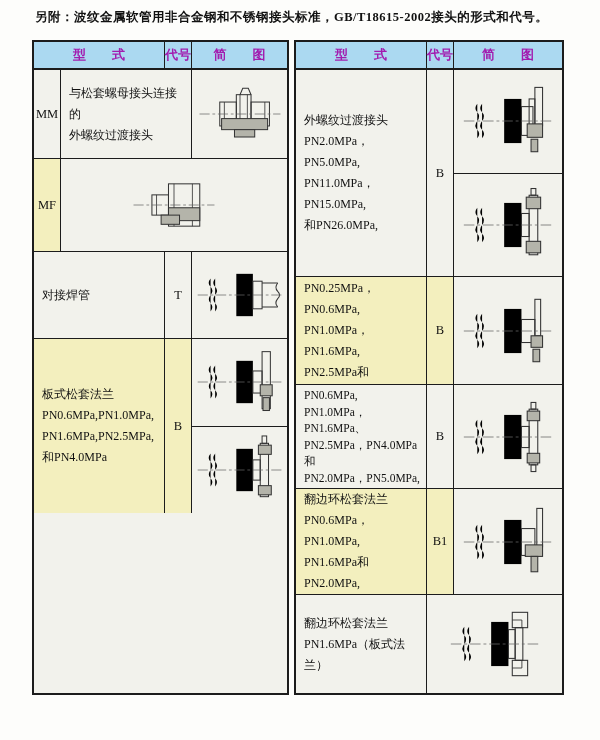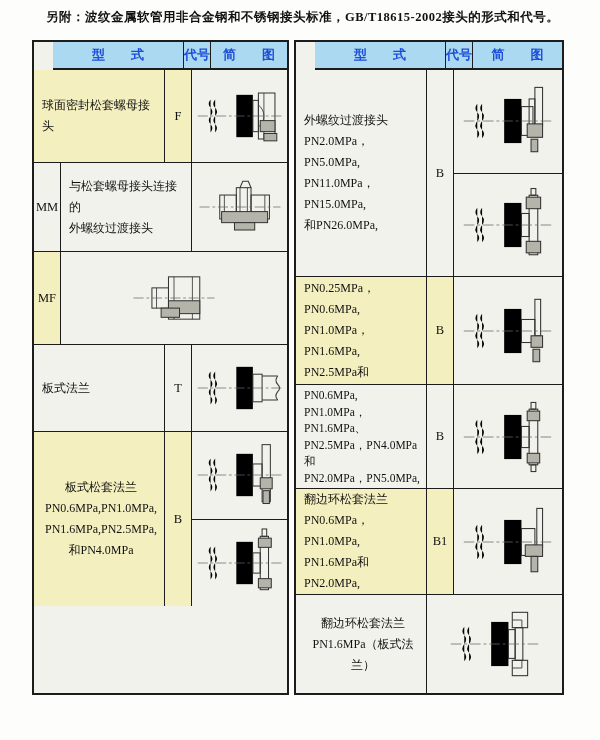--- a/index.html
+++ b/index.html
@@ -1,26 +1,26 @@
 <!DOCTYPE html>
 <html><head>
 <meta charset="utf-8">
 <style>
   * { margin:0; padding:0; box-sizing:border-box; }
   body { width:600px; height:740px; background:#ffffff; font-family:"Liberation Serif", serif; }
   .page { position:relative; width:600px; height:740px; background:#fdfdfb; overflow:hidden; }
-  .title { position:absolute; left:46px; top:9px; width:545px; font-size:12.5px; font-weight:bold; color:#111; letter-spacing:0.5px; }
+  .title { position:absolute; left:35px; top:9px; width:545px; font-size:12.5px; font-weight:bold; color:#111; letter-spacing:0.5px; }
   .tbl { position:absolute; top:40px; border:2px solid #1c1c1c; display:flex; flex-direction:column; background:#f2f2ec; }
   .tbl-left  { left:32px;  width:257px; height:655px; }
   .tbl-right { left:294px; width:270px; height:655px; }
-  .hrow { display:flex; flex:0 0 28px; background:#abd9f1; border-bottom:2px solid #1c1c1c; font-weight:bold; font-size:13px; color:#1d4ed8;margin-left:19px; }
+  .hrow { display:flex; flex:0 0 28px; background:#abd9f1; border-bottom:2px solid #1c1c1c; font-weight:bold; font-size:13px; color:#a21caf; }
   .hcell { display:flex; align-items:center; justify-content:center; border-right:1px solid #1c1c1c; }
   .hcell:last-child { border-right:none;font-family:Liberation Mono, monospace; }
   .row { display:flex; border-bottom:1px solid #1c1c1c; overflow:hidden; }
-  .row:last-child { border-bottom:none; flex:1 1 auto;text-align:center; }
+  .row:last-child { border-bottom:none; flex:1 1 auto; }
   .cell { border-right:1px solid #1c1c1c; }
   .c-type { width:131px; display:flex; flex-direction:column; justify-content:center; padding:4px 4px 4px 8px; font-size:12px; line-height:21px; color:#111; white-space:pre-line; }
   .c-type.tight { line-height:16.5px; font-size:11.5px; }
   .c-code { width:27px; display:flex; align-items:center; justify-content:center; font-size:12.5px; color:#111; }
   .c-diag { flex:1 1 auto; border-right:none; background:#f2f2ec; display:flex; flex-direction:column; }
   .bg-y { background:#f3efbe; }
   .bg-w { background:#f2f2ec; }
   .dslot { flex:1 1 0; display:flex; align-items:center; justify-content:center; }
   .dslot.split { border-bottom:1px solid #1c1c1c; }
   .dg path, .dg rect, .dg line, .dg polygon { stroke:#333; stroke-width:1.1; fill:none; }
@@ -48,38 +48,20 @@
   <div class="title">另附：波纹金属软管用非合金钢和不锈钢接头标准，GB/T18615-2002接头的形式和代号。</div>
 
   <div class="tbl tbl-left">
     <div class="hrow">
       <div class="hcell" style="width:131px">型　　式</div>
       <div class="hcell" style="width:27px">代号</div>
       <div class="hcell" style="flex:1">简　　图</div>
     </div>
 
 
-    <div class="row" style="flex:0 0 93px">
-      <div class="cell c-type bg-y">球面密封松套螺母接头</div>
-      <div class="cell c-code bg-y">F</div>
-      <div class="cell c-diag">
-        <div class="dslot">
-            <svg class="dg" width="92" height="72" viewBox="0 0 100 78">
-          <use href="#g-hose"></use>
-          <rect x="64" y="22" width="6" height="34"></rect>
-          <rect x="70" y="14" width="18" height="50"></rect>
-              <path class="thin" d="M76 14 v50"></path>
-          <path class="thin" d="M70 27 a15 15 0 0 1 0 24"></path>
-          <rect class="ht" x="72" y="44" width="16" height="12"></rect>
-          <rect class="ht" x="76" y="58" width="14" height="8"></rect>
-          <line class="cl" x1="4" y1="39" x2="97" y2="39"></line>
-        </svg>
-          </div>
-      </div>
-    </div>
 
     <div class="row" style="flex:0 0 89px">
       <div class="cell c-code bg-w">MM</div>
       <div class="cell c-type bg-w">与松套螺母接头连接的
 外螺纹过渡接头</div>
       <div class="cell c-diag">
         <div class="dslot">
             <svg class="dg" width="92" height="72" viewBox="0 0 100 78">
           <rect x="28" y="26" width="18" height="26"></rect>
               <path class="thin" d="M33 26 v26"></path>
@@ -107,21 +89,21 @@
               <path class="thin" d="M50 16 v46 M70 16 v46"></path>
           <rect class="ht" x="44" y="42" width="34" height="14"></rect>
           <rect class="ht" x="36" y="50" width="20" height="10"></rect>
           <line class="cl" x1="6" y1="39" x2="94" y2="39"></line>
         </svg>
           </div>
       </div>
     </div>
 
     <div class="row" style="flex:0 0 87px">
-      <div class="cell c-type bg-w">板式法兰</div>
+      <div class="cell c-type bg-w">对接焊管</div>
       <div class="cell c-code bg-w">T</div>
       <div class="cell c-diag">
         <div class="dslot">
             <svg class="dg" width="92" height="72" viewBox="0 0 100 78">
           <use href="#g-hose"></use>
           <rect x="64" y="24" width="10" height="30"></rect>
           <path d="M74 26 H91 M74 52 H91"></path>
           <path d="M91 26 q-4 5 0 9 q4 4 0 8 q-4 5 0 9"></path>
           <line class="cl" x1="4" y1="39" x2="96" y2="39"></line>
         </svg>

